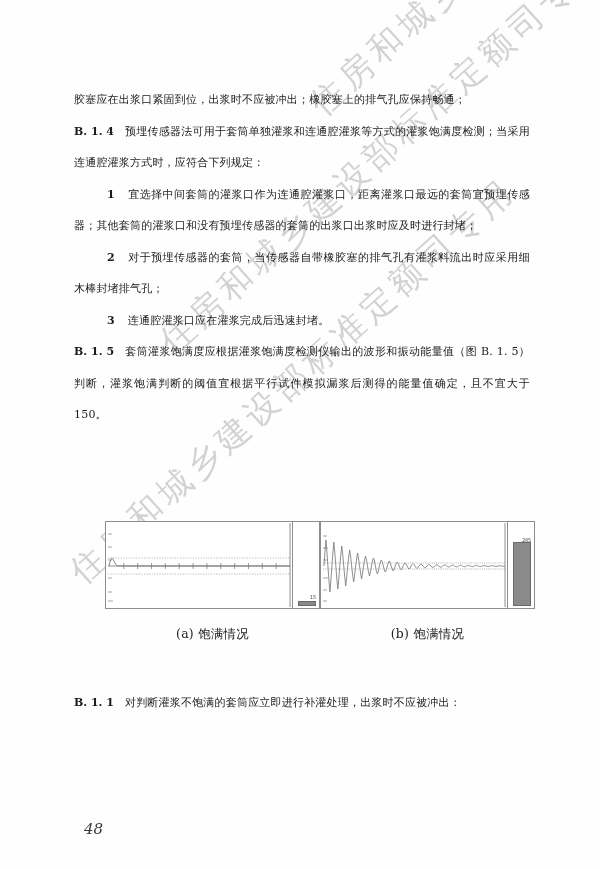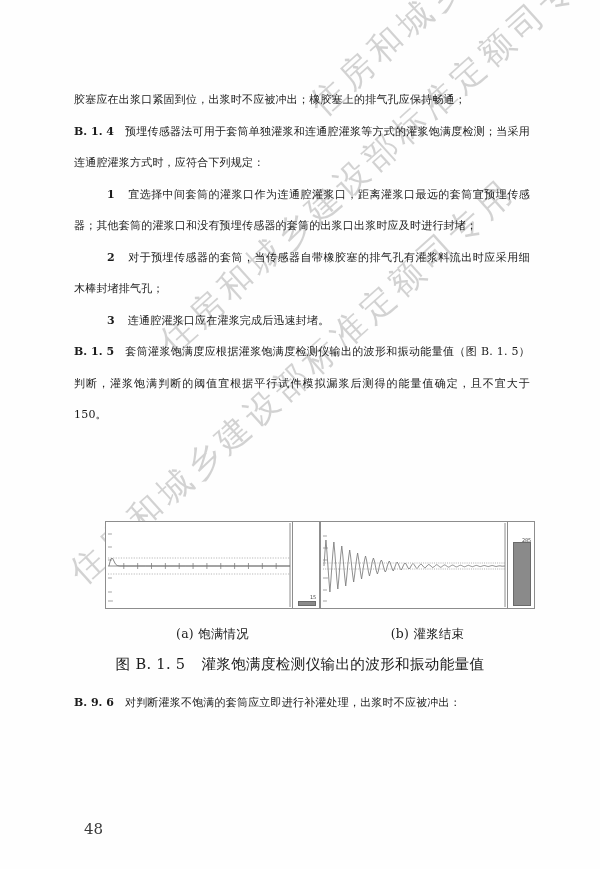--- a/index.html
+++ b/index.html
@@ -183,20 +183,21 @@
     width: 456px;
     z-index: 5;
   }
 
   
   #page-number {
     position: absolute;
     left: 84px;
     top: 820px;
     font-size: 15px;
+    font-style: italic;
     color: #3a3a3a;
     font-family: "DejaVu Serif", "Liberation Serif", serif;
     z-index: 5;
   }
 </style>
 </head>
 <body>
 
 <div id="page">
 
@@ -327,35 +328,32 @@
                        L172,43.7 L173,43.5 L174,43.7 L175,44 L176,44.3 L177,44.5 L178,44.3 L179,44
                        L181,43.8 L183,44.2 L186,44" fill="none" stroke="#7a7a7a" stroke-width="0.85"></path>
               <line x1="186" y1="1" x2="186" y2="85" stroke="#6f6f6f" stroke-width="0.8"></line>
             </svg>
           </div>
           <div class="energy-panel">
             <div class="energy-label" style="bottom:76%;">285</div>
             <div class="energy-bar" style="height:74%;"></div>
           </div>
         </div>
-        <div class="subcaption">(b) 灌浆结束</div>
+        <div class="subcaption">(b) 饱满情况</div>
       </div>
 
     </div>
 
-    <div id="fig-caption">
-      <span class="lat">图 B. 1. 5</span><span class="cap-sep"></span><span>灌浆饱满度检测仪输出的波形和振动能量值</span>
-    </div>
 
   </div>
 
   <div id="content-bottom">
 
     <p class="para">
-      <span class="clause lat">B. 9. 6</span><span>对判断灌浆不饱满的套筒应立即进行补灌处理，出浆时不应被冲出：</span>
+      <span class="clause lat">B. 1. 1</span><span>对判断灌浆不饱满的套筒应立即进行补灌处理，出浆时不应被冲出：</span>
     </p>
 
 
   </div>
 
   <div id="page-number">48</div>
 
 </div>
 
 </body></html>

